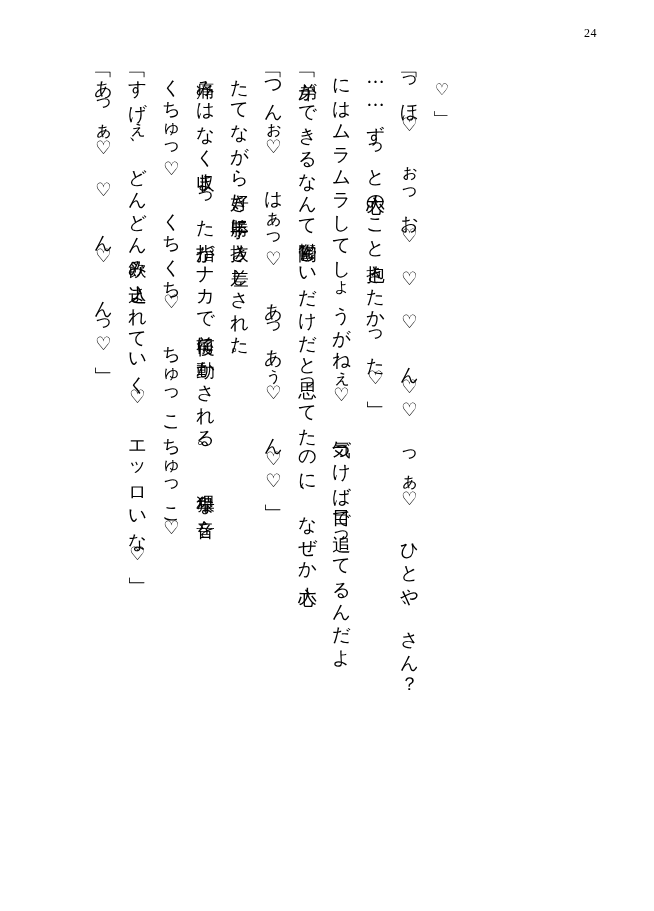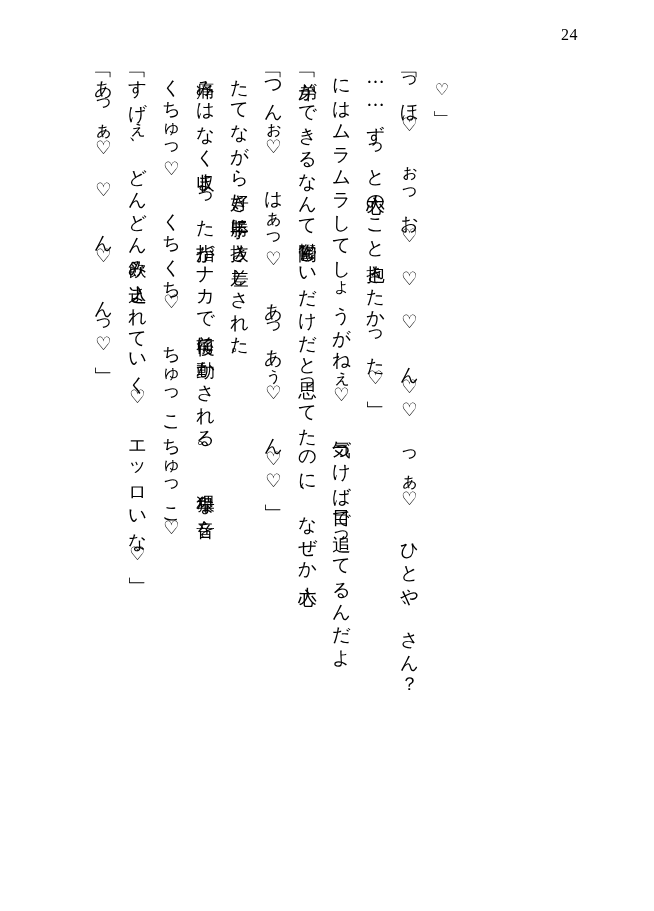--- a/index.html
+++ b/index.html
@@ -16,22 +16,22 @@
     overflow: hidden;
   }
   .page {
     position: absolute;
     inset: 0;
     background: #ffffff;
   }
   .page-number {
     position: absolute;
     top: 26px;
-    right: 76px;
-    font-size: 16px;
+    right: 57px;
+    font-size: 12px;
     font-family: "Liberation Serif", "DejaVu Serif", serif;
     letter-spacing: 0.5px;
   }
   .body-text {
     position: absolute;
     top: 66px;
     right: 56px;
     height: 790px;
     width: 520px;
     display: flex;

